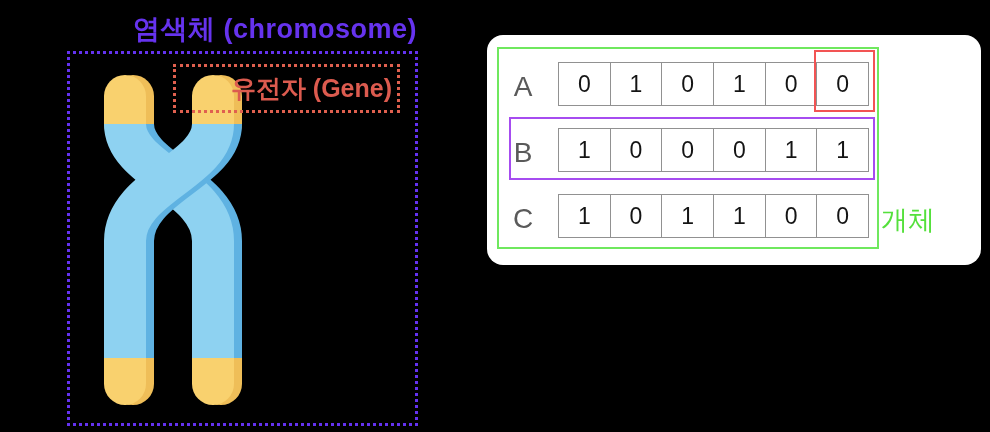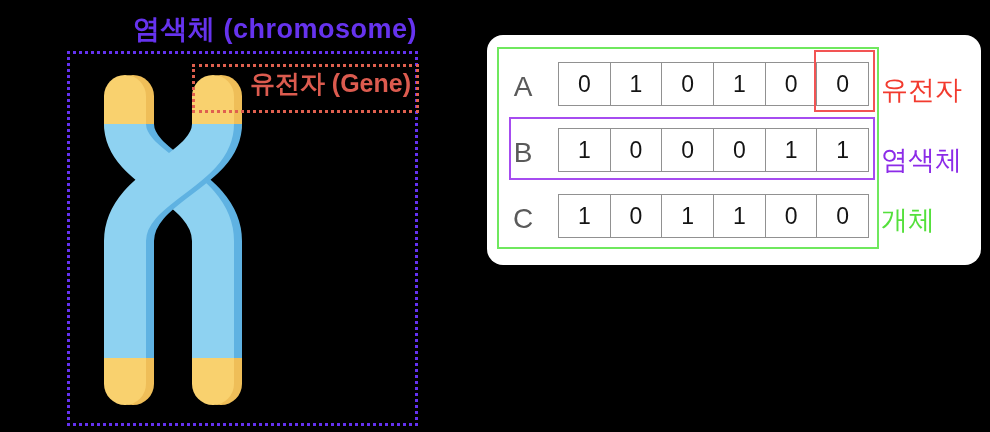--- a/index.html
+++ b/index.html
@@ -18,23 +18,23 @@
     font-size: 27px; font-weight: 700;
     color: #6633ee; letter-spacing: 0.5px;
     white-space: nowrap;
   }
   .chromo-box {
     left: 67px; top: 51px; width: 351px; height: 375px;
     border: 3px dotted #6432f0;
   }
   .chromo-svg { left: 92px; top: 66px; }
   .gene-box {
-    left: 192px; top: 64px; width: 227px; height: 49px;
+    left: 173px; top: 64px; width: 227px; height: 49px;
     border: 3px dotted #e0604f;
-    display: flex; justify-content: flex-end;
+    display: flex; align-items: center; justify-content: flex-end;
     padding-right: 5px;
   }
   .gene-label {
     color: #dc5b4f; font-size: 25px; font-weight: 700;
     white-space: nowrap;
   }
 
   
   .panel {
     left: 487px; top: 35px; width: 494px; height: 230px;
@@ -145,16 +145,14 @@
     <div class="cell">0</div>
     <div class="cell">1</div>
     <div class="cell">1</div>
     <div class="cell">0</div>
     <div class="cell">0</div>
   </div>
 
   <div class="abs red-hl"></div>
   <div class="abs purple-hl"></div>
 
-  <div class="abs annot annot-gene">유전자</div>
-  <div class="abs annot annot-chromosome">염색체</div>
   <div class="abs annot annot-individual">개체</div>
 </div>
 
 </body></html>

